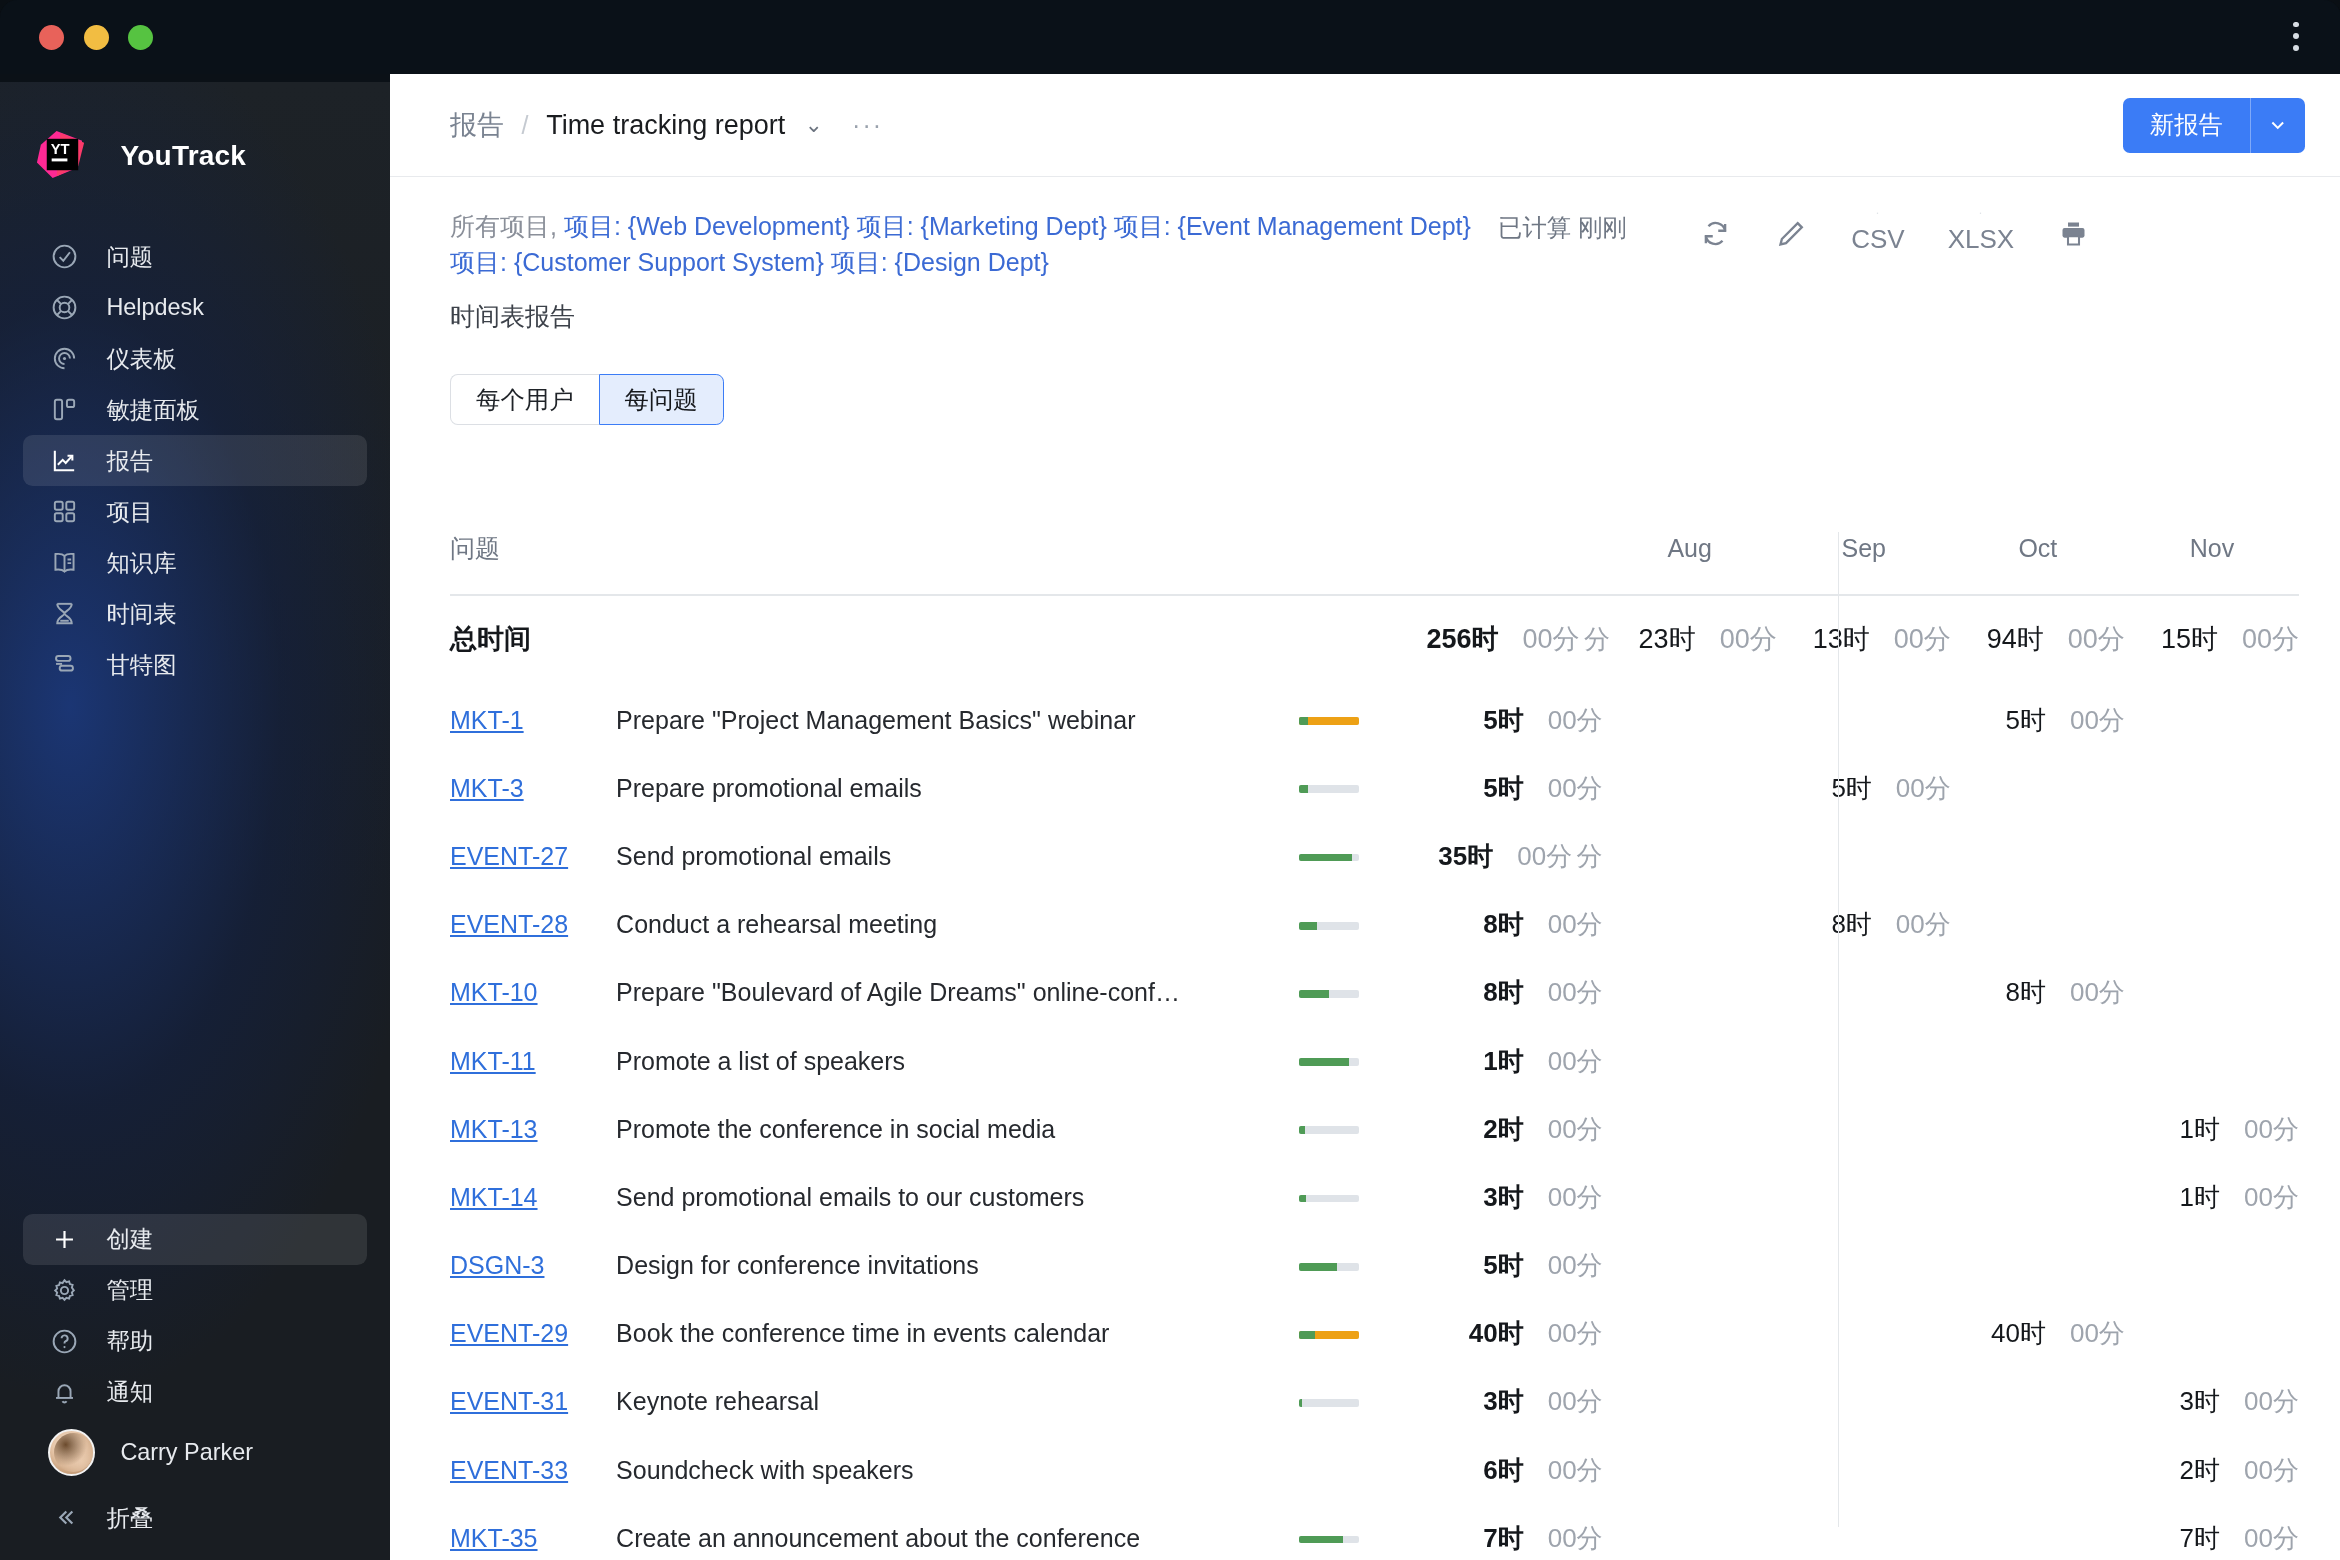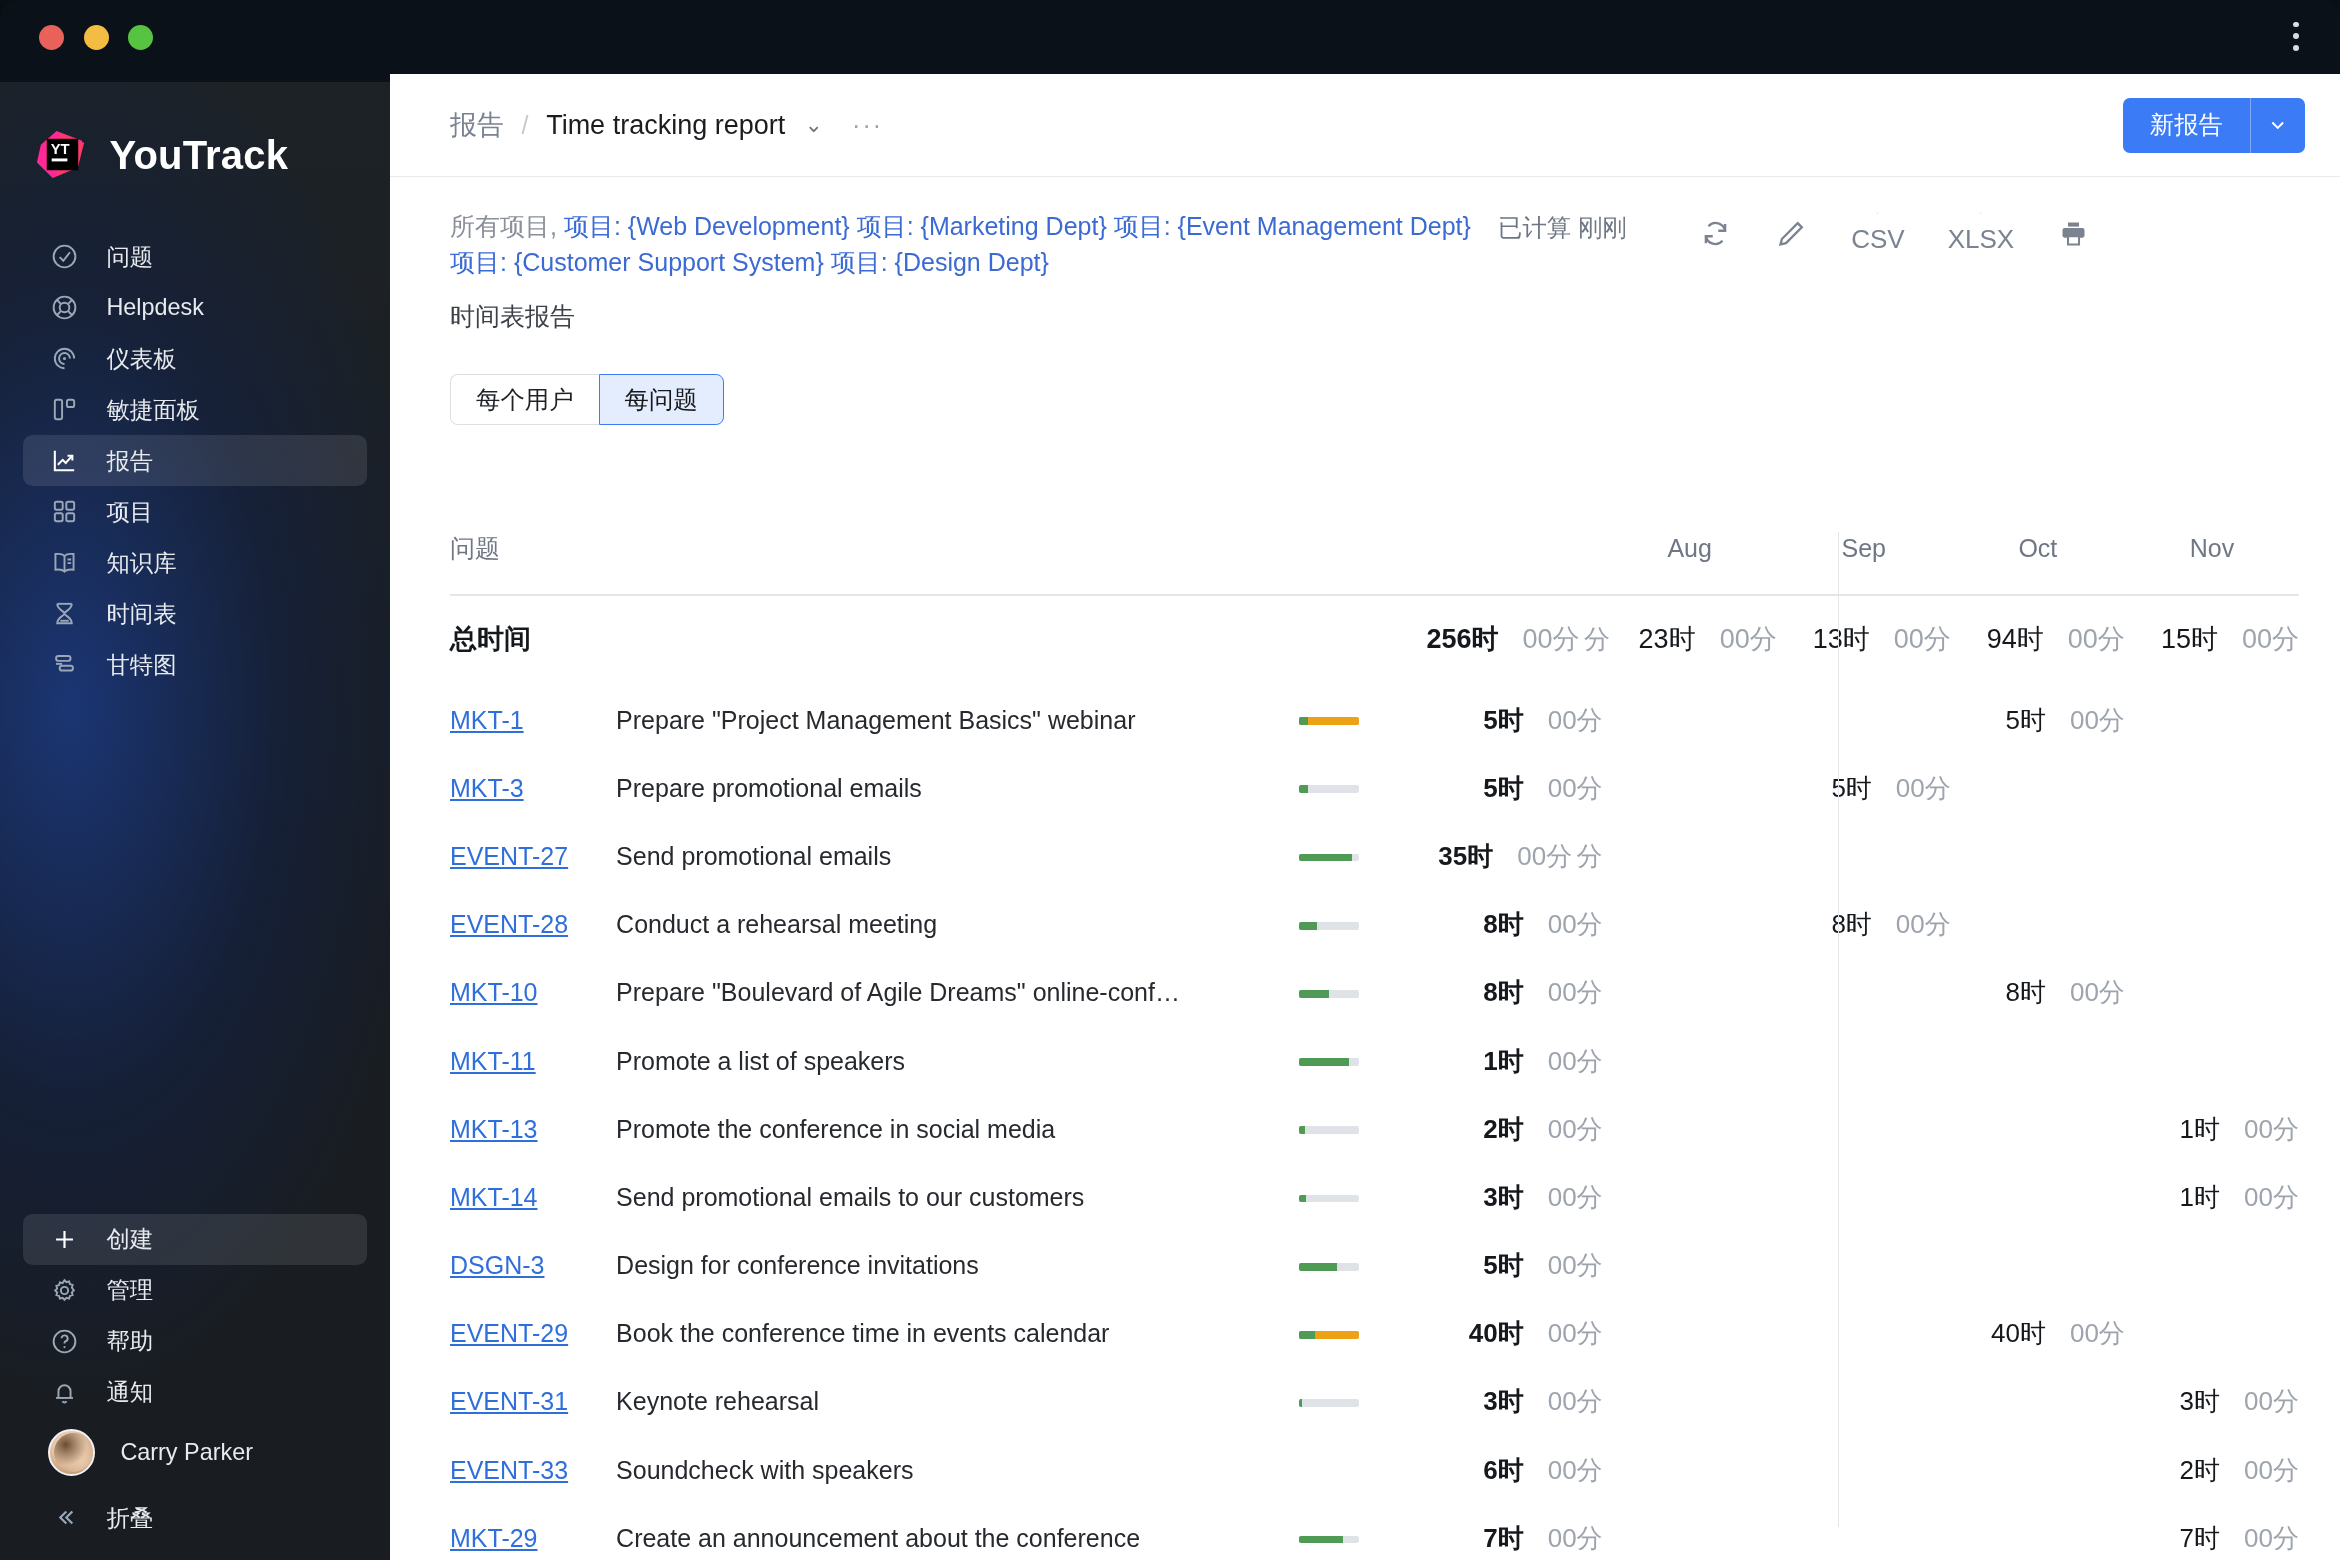--- a/index.html
+++ b/index.html
@@ -38,21 +38,21 @@
   
   .sidebar {
     position: absolute; left: 0; top: 82px; width: 390px; height: 1486px;
     background:
       radial-gradient(120% 60% at 18% 42%, rgba(27,55,120,0.95) 0%, rgba(18,33,70,0.55) 45%, rgba(20,24,30,0.0) 78%),
       linear-gradient(180deg, #1d2227 0%, #191d22 55%, #191d22 100%);
     color: #fff;
   }
   .brand { display: flex; align-items: center; gap: 19.5px; padding: 45px 0 0 33px; }
   .brand-logo { position: relative; width: 57px; height: 57px; flex: 0 0 57px; }
-  .brand-name { font-size: 40px; font-weight: 700; letter-spacing: 0.2px; }
+  .brand-name { font-size: 28px; font-weight: 700; letter-spacing: 0.2px; margin-left: 11px; }
 
   .navlist { margin-top: 47px; }
   .navitem {
     display: flex; align-items: center; gap: 25px;
     height: 51px; margin: 0 23.4px 0 23.4px; padding-left: 25px;
     border-radius: 9.8px; color: #e7eaee; font-size: 23.4px;
   }
   .navitem.active { background: rgba(255,255,255,0.10); }
   .navitem .ico { width: 33px; height: 33px; flex: 0 0 33px; display: flex; align-items: center; justify-content: center; color: #9aa7b6; }
   .navitem.active .ico { color: #ffffff; }
@@ -575,21 +575,21 @@
                 <div class="issue-sum">Soundcheck with speakers</div>
               </td>
               <td></td>
               <td class="num"><span class="hrs">6时</span><span class="mins">00分</span></td>
               <td class="mon"></td>
               <td class="mon"></td>
               <td class="mon"></td>
               <td class="mon"><span class="hrs">2时</span><span class="mins">00分</span></td>
             </tr>
             <tr class="row">
-              <td><a class="issue-id" href="#">MKT-29</a></td>
+              <td><a class="issue-id" href="#">MKT-35</a></td>
               <td>
                 <div class="issue-sum">Create an announcement about the conference</div>
               </td>
               <td><span class="bar"><i class="g" style="width:72%"></i></span></td>
               <td class="num"><span class="hrs">7时</span><span class="mins">00分</span></td>
               <td class="mon"></td>
               <td class="mon"></td>
               <td class="mon"></td>
               <td class="mon"><span class="hrs">7时</span><span class="mins">00分</span></td>
             </tr>

